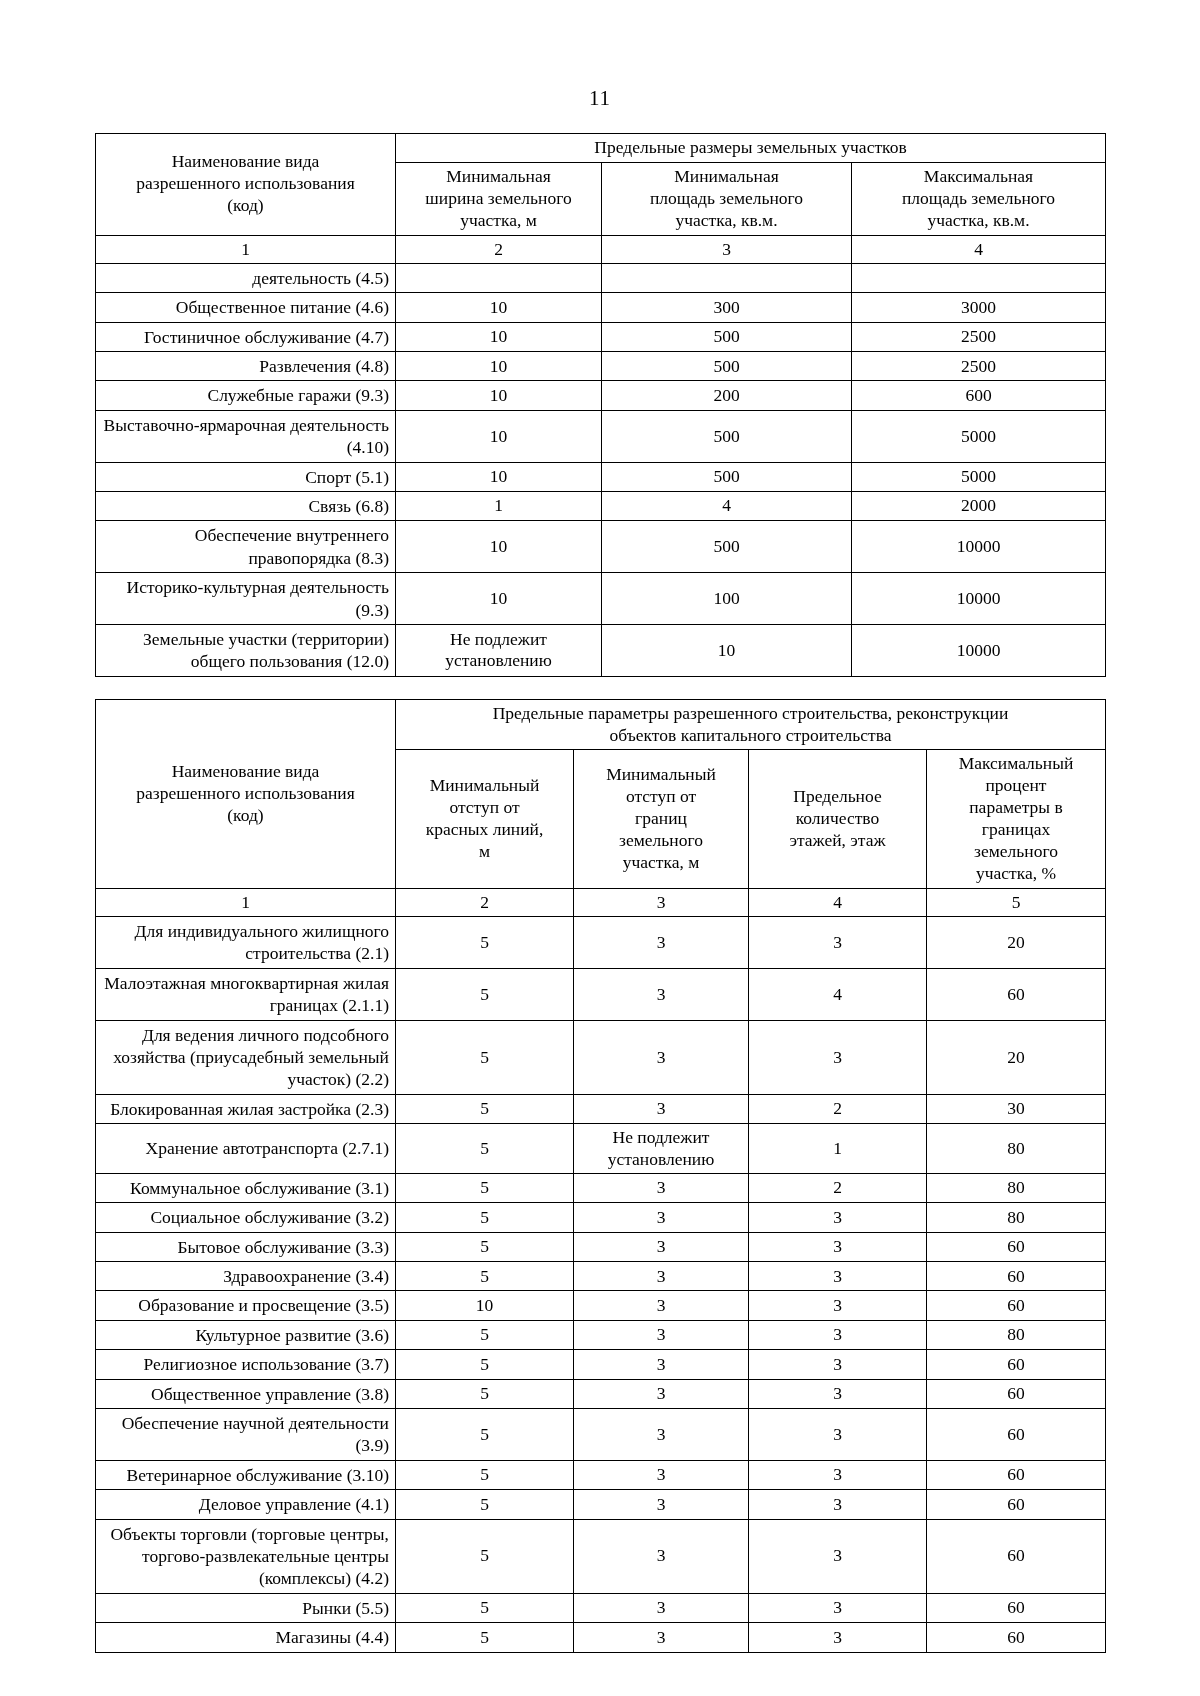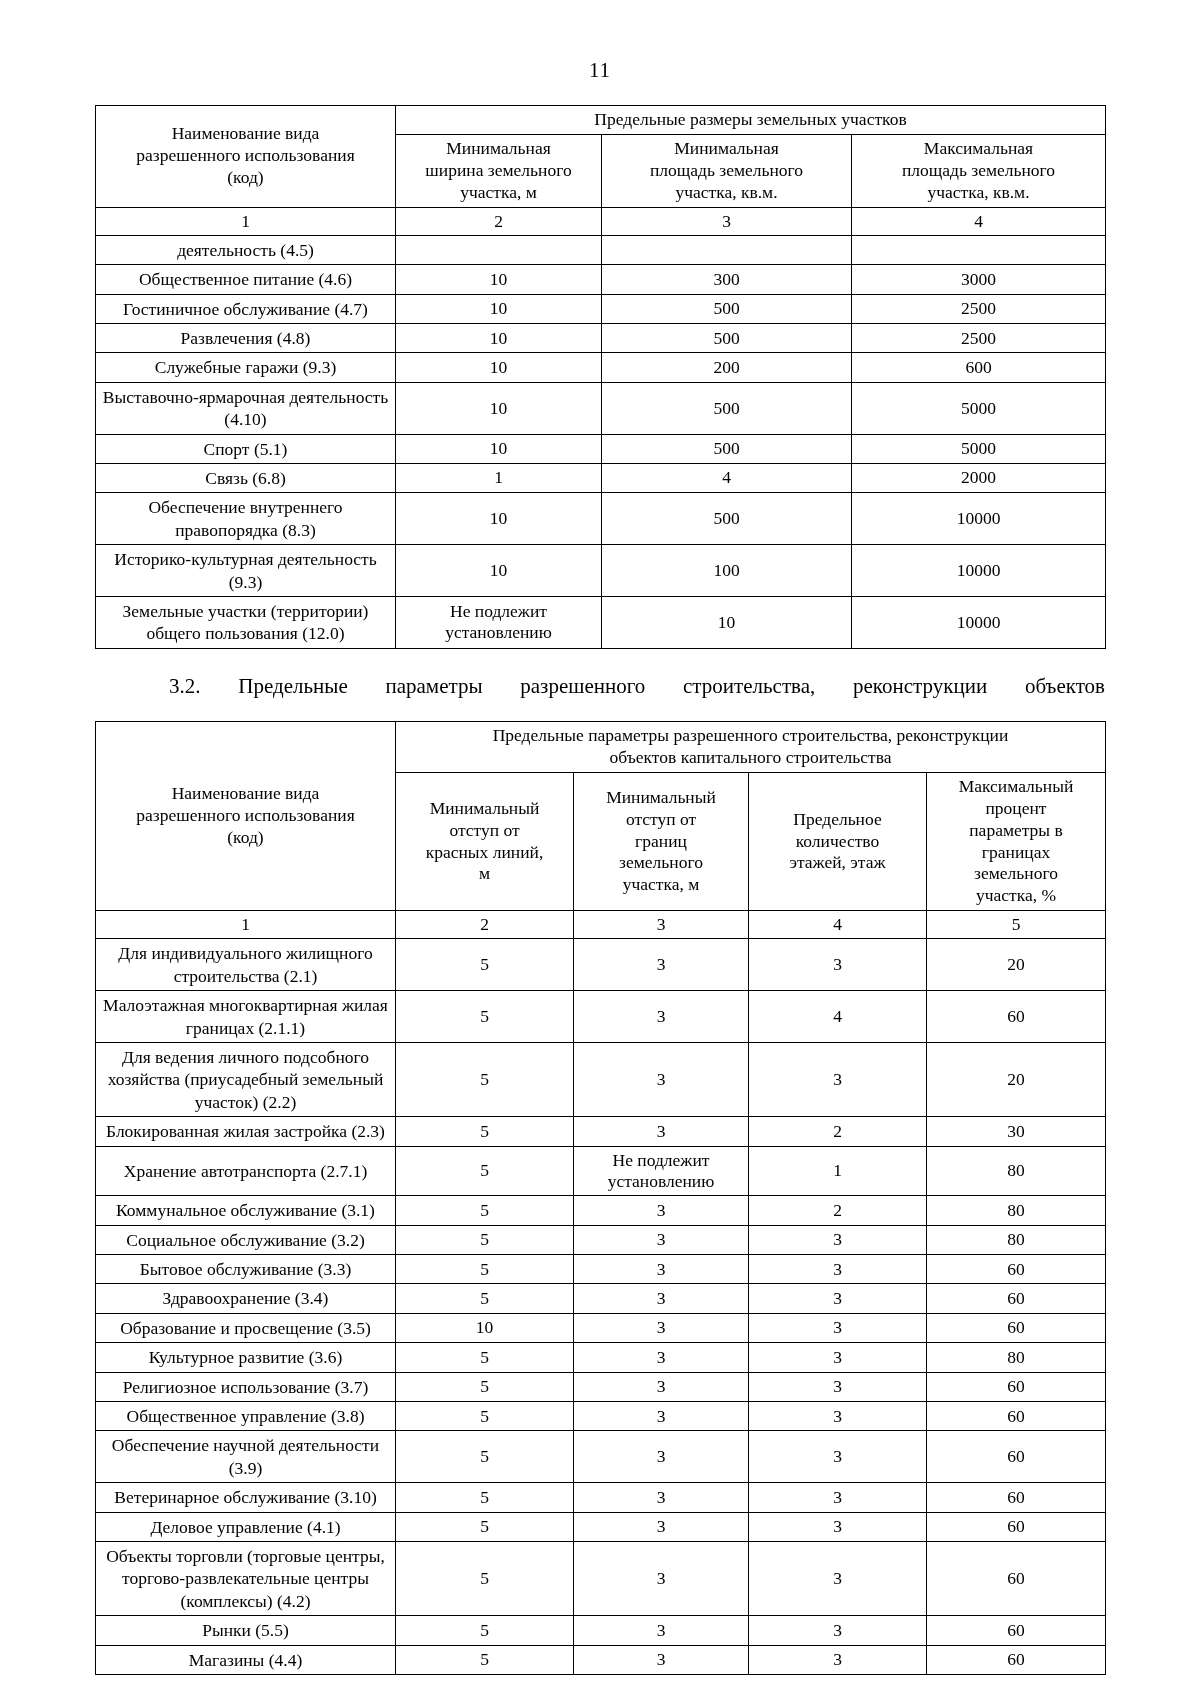--- a/index.html
+++ b/index.html
@@ -17,21 +17,21 @@
   .page {
     position: relative;
     width: 1200px;
     min-height: 1696px;
     padding: 0;
     box-sizing: border-box;
   }
   .page-number {
     text-align: center;
     font-size: 21px;
-    padding-top: 58px;
+    padding-top: 86px;
     padding-bottom: 22px;
     letter-spacing: 1px;
   }
   .content {
     margin: 0 auto;
     width: 1010px;
   }
   table.doc-table {
     border-collapse: collapse;
     width: 1010px;
@@ -47,21 +47,21 @@
     font-weight: normal;
   }
   th.hdr {
     font-weight: bold;
     text-align: center;
     font-size: 17.5px;
     line-height: 1.25;
     padding: 5px 4px;
   }
   td.name-cell {
-    text-align: center;
+    text-align: right;
     padding-left: 8px;
     padding-right: 4px;
     line-height: 1.28;
   }
   td.val-cell {
     text-align: center;
   }
   td.numrow {
     text-align: center;
     font-weight: bold;
@@ -212,21 +212,20 @@
           <tr>
             <td class="name-cell">Земельные участки (территории) общего пользования (12.0)</td>
             <td class="val-cell">Не подлежит установлению</td>
             <td class="val-cell">10</td>
             <td class="val-cell">10000</td>
           </tr>
         </tbody>
     </table>
 
     <div class="para">
-      <span class="para-line1">3.2.  Предельные  параметры  разрешенного  строительства,  реконструкции  объектов</span>
     </div>
 
     <table class="doc-table t2">
       <colgroup>
         <col class="c1">
           <col class="c2">
           <col class="c3">
           <col class="c4">
           <col class="c5">
       </colgroup>

